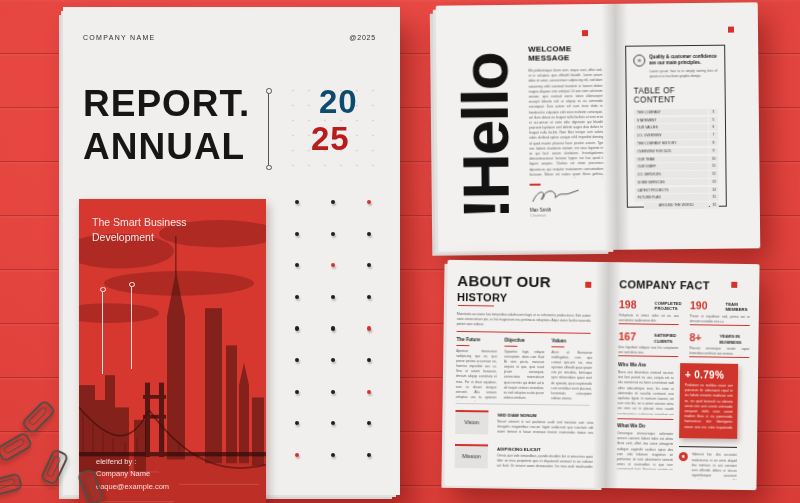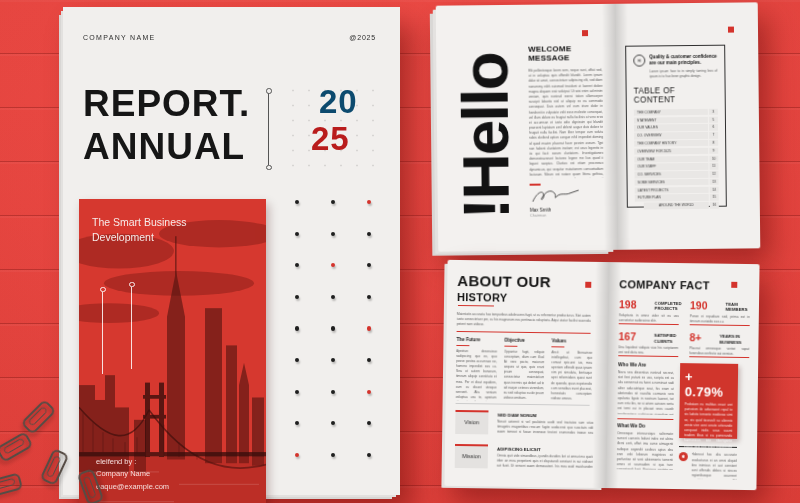--- a/index.html
+++ b/index.html
@@ -100,21 +100,21 @@
   .stat-label{font-size:4.3px;font-weight:700;color:#1f1f1f;line-height:1.25;width:33px;padding-top:1px;}
   .stat-note{margin-top:2px;height:8px;}
   .stat-rule{margin-top:2.5px;width:100%;height:1px;}
   .fact-left{position:absolute;left:10px;top:100px;width:56px;}
   .fact-sec-title{font-size:4.8px;font-weight:800;color:#161616;}
   .fact-sec-body1{margin-top:3px;height:44px;}
   .fact-sec-divider{width:100%;height:1px;margin:4px 0 4px;}
   .fact-sec-body2{margin-top:3px;height:38px;}
   .growth-col{position:absolute;left:72px;top:100px;width:58px;}
   .growth-box{background:#d0352c;padding:6px 5px;height:63px;box-shadow:2px 3px 5px rgba(60,2,0,.25);}
-  .growth-value{font-size:13px;font-weight:800;color:#fff;letter-spacing:.3px;}
+  .growth-value{font-size:10px;font-weight:800;color:#fff;letter-spacing:.3px;}
   .growth-body{margin-top:3px;height:46px;color:rgba(255,255,255,.88);}
   .black-rule{margin-top:8px;width:100%;height:1.4px;background:#232323;}
   .badge-row{margin-top:5px;display:flex;gap:3.5px;}
   .badge-icon{flex:0 0 auto;width:9px;height:9px;border-radius:50%;background:#d0352c;color:#fff;
     font-size:4.5px;line-height:9px;text-align:center;}
   .badge-note{flex:1;height:27px;}
   
   .clip{position:absolute;width:13px;height:30px;border:2px solid #564c45;border-radius:6px;
     filter:drop-shadow(2px 3px 2px rgba(0,0,0,.35));}
   .clip::before{content:"";position:absolute;left:2px;top:4px;width:5px;height:20px;

